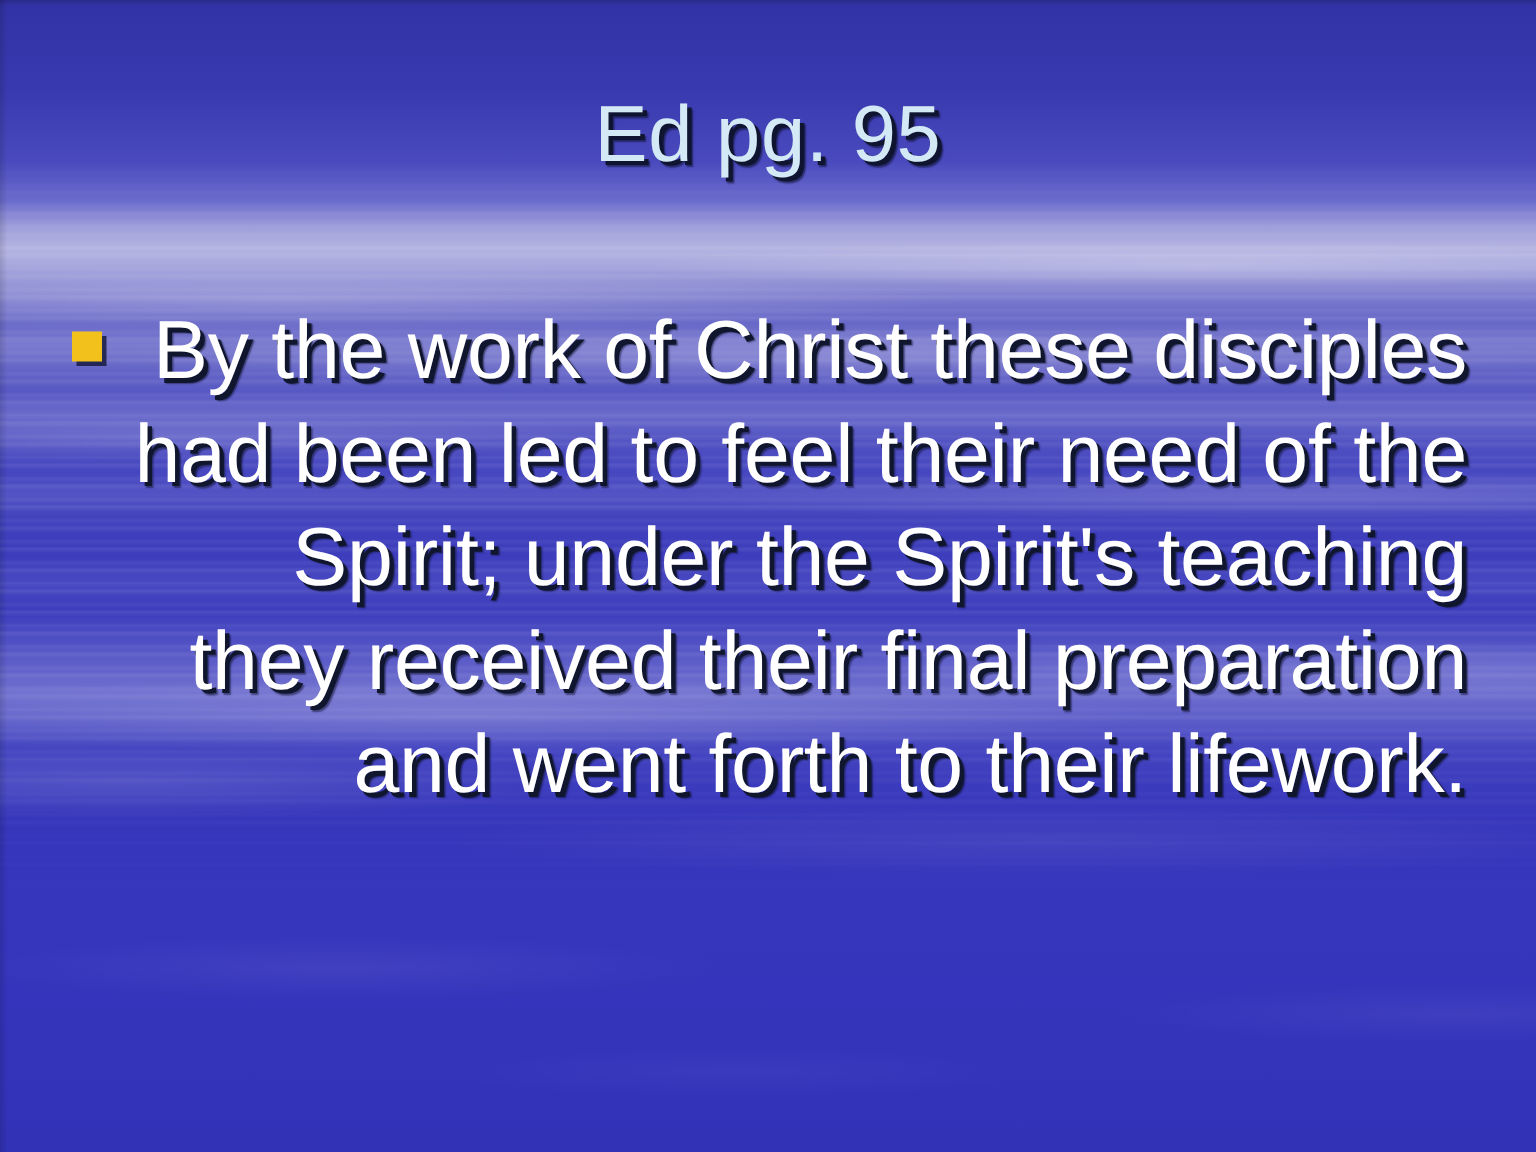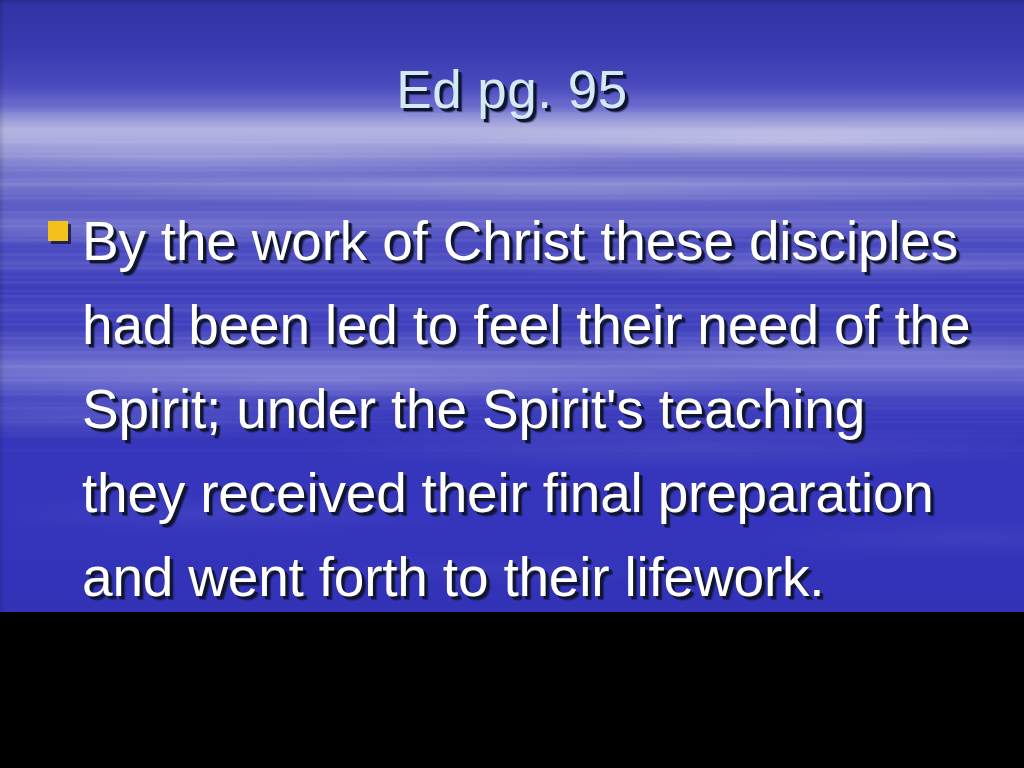--- a/index.html
+++ b/index.html
@@ -3,21 +3,21 @@
 <meta charset="utf-8">
 <style>
   html, body {
     margin: 0;
     padding: 0;
     background: #000;
   }
   #slide {
     position: relative;
     width: 1024px;
-    height: 612px;
+    height: 768px;
     overflow: hidden;
     font-family: "Liberation Sans", sans-serif;
     background-color: #14532d;
   }
 
   
   .bg-layer {
     position: absolute;
     left: 0; top: 0;
     width: 100%; height: 100%;
@@ -139,25 +139,26 @@
     width: 20px;
     height: 20px;
     margin-top: 22px;
     margin-right: 14px;
     background: #f2c11c;
     box-shadow: 3px 3px 0 rgba(12,16,45,0.75);
   }
   .bullet-text {
     flex: 1 1 auto;
     font-size: 55px;
-    line-height: 84px;
+    line-height: 69px;
     color: #ffffff;
     text-shadow: 3px 3px 0 #11162f, 4px 4px 1px rgba(10,14,40,0.5);
     white-space: pre-line;
     letter-spacing: -0.2px;
+    text-align: right;
   }
 </style>
 </head>
 <body>
 
 <div id="slide">
 
   <div class="bg-layer" id="bg-base"></div>
   <div class="bg-layer" id="bg-streaks"></div>
   <div class="bg-layer" id="bg-wisps"></div>

